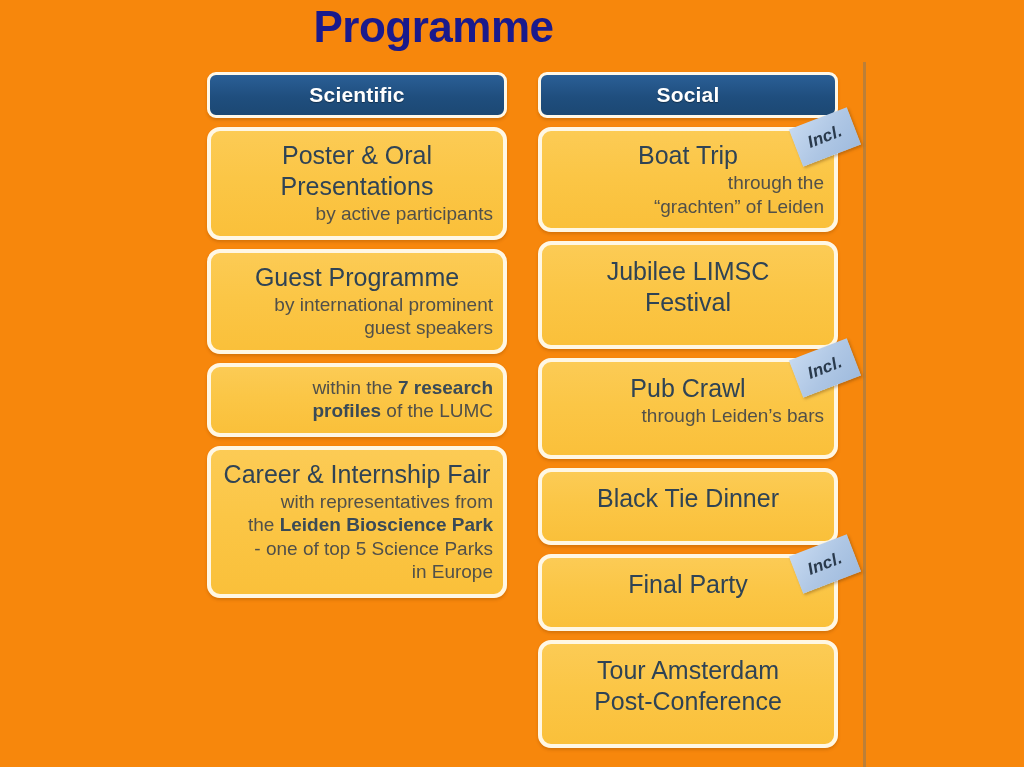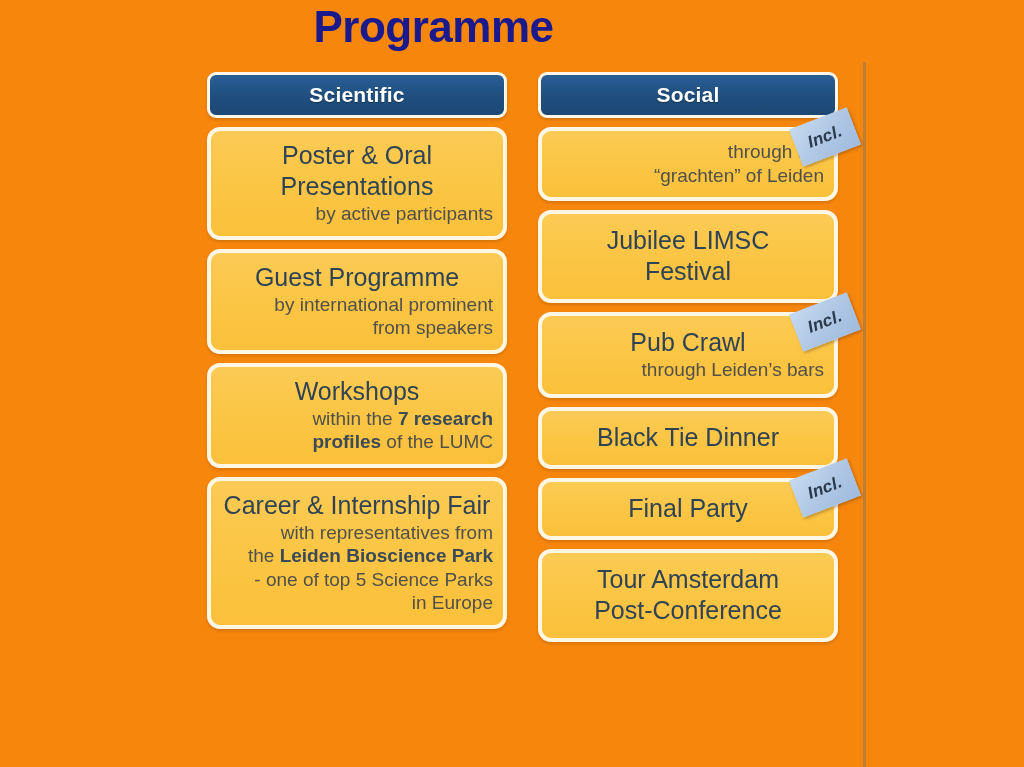--- a/index.html
+++ b/index.html
@@ -118,21 +118,21 @@
     color: #51504A;
     text-align: right;
   }
   .card .normal b {
     font-weight: bold;
     color: #3A4A57;
     margin-top: 24px;
   }
 
   
-  .card.compact { padding-top: 11px; padding-bottom: 12px; }
+  .card.compact { padding-top: 11px; padding-bottom: 27px; }
 
   
   .incl-badge {
     position: absolute;
     top: -14px;
     right: -22px;
     width: 62px;
     height: 40px;
     background: linear-gradient(145deg, #C6D9F0 0%, #AEC6E4 55%, #9FBBDE 100%);
     transform: rotate(-21deg);
@@ -167,43 +167,43 @@
       </div>
       <div class="card-stack">
           <div class="card">
             <span class="line strong">Poster &amp; Oral</span>
             <span class="line strong">Presentations</span>
             <span class="line normal">by active participants</span>
           </div>
           <div class="card">
             <span class="line strong">Guest Programme</span>
             <span class="line normal">by international prominent</span>
-            <span class="line normal">from speakers</span>
-          </div>
-          <div class="card">
-            <span class="line strong">Workshops</span>
+            <span class="line normal">guest speakers</span>
+          </div>
+          <div class="card">
             <span class="line normal">within the <b>7 research</b></span>
             <span class="line normal"><b>profiles</b> of the LUMC</span>
           </div>
           <div class="card">
             <span class="line strong">Career &amp; Internship Fair</span>
             <span class="line normal">with representatives  from</span>
             <span class="line normal">the <b>Leiden Bioscience Park</b></span>
             <span class="line normal">- one of top 5 Science Parks</span>
             <span class="line normal">in Europe</span>
           </div>
         </div>
     </div>
 
     <div class="col col-soc" id="col-social">
       <div class="col-header">
         <span class="col-header-label">Social</span>
       </div>
       <div class="card-stack">
           <div class="card">
+            <span class="line strong">Boat Trip</span>
             <span class="line normal">through the</span>
             <span class="line normal">“grachten” of Leiden</span>
             <div class="incl-badge">
               <span>Incl.</span>
             </div>
           </div>
           <div class="card compact">
             <span class="line strong">Jubilee LIMSC</span>
             <span class="line strong">Festival</span>
           </div>

